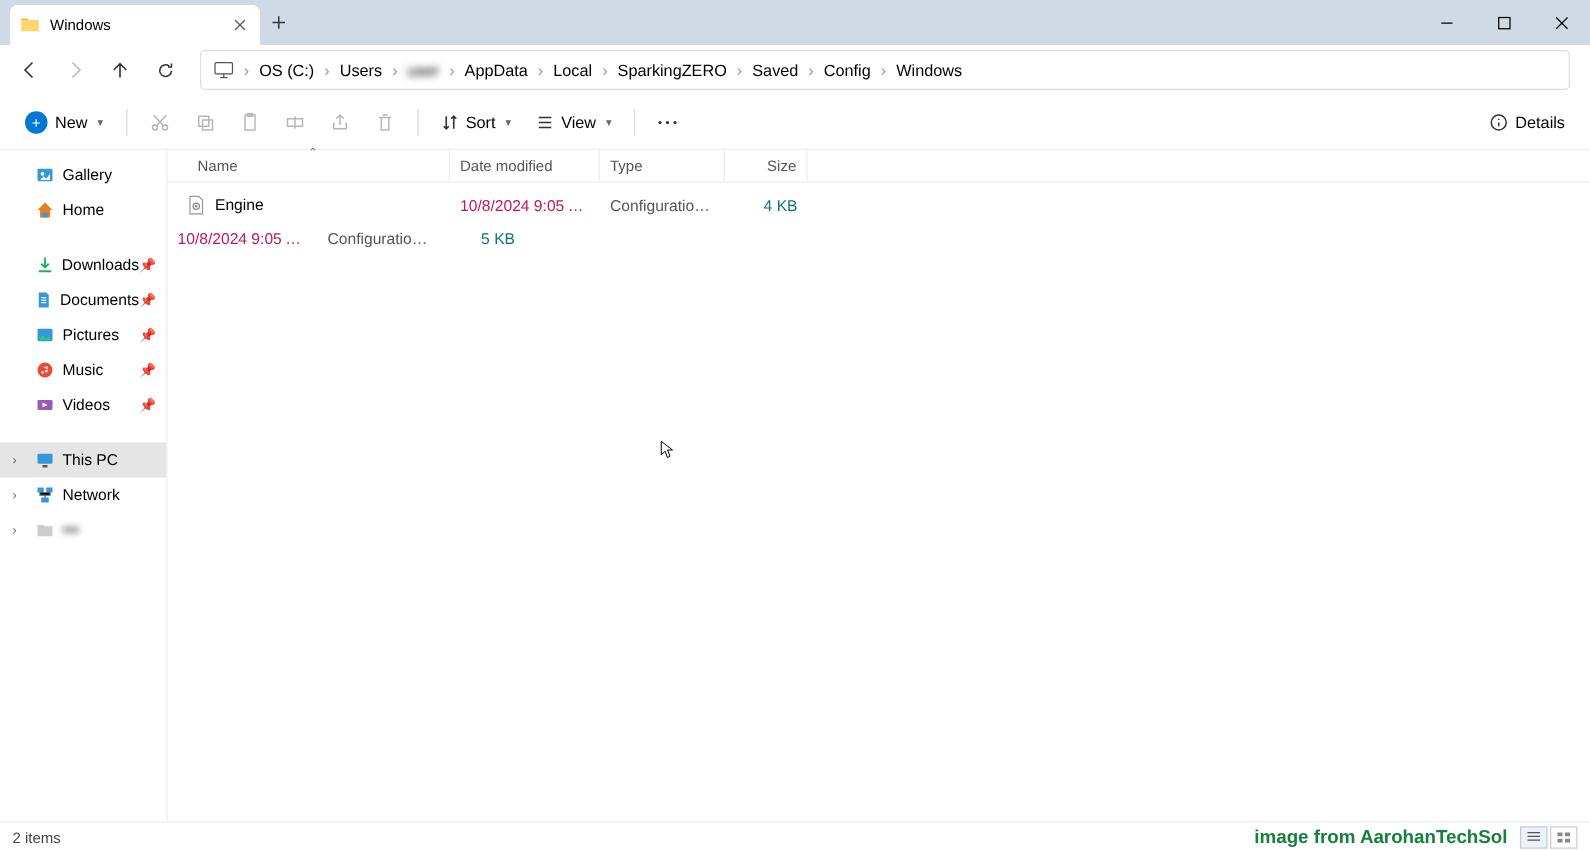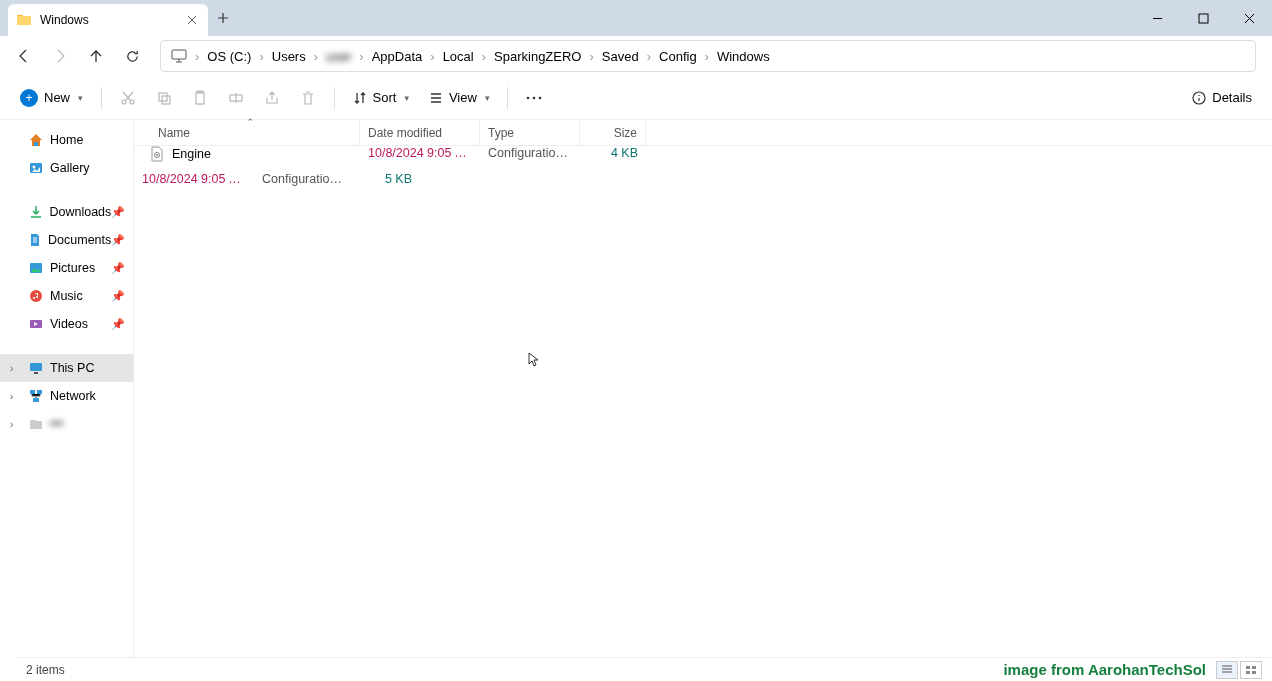--- a/index.html
+++ b/index.html
@@ -50,31 +50,31 @@
 
 
 .filelist { flex: 1; position: relative; }
 .cols { display: flex; height: 26px; border-bottom: 1px solid #eee; font-size: 12px; color: #555; }
 .col { display: flex; align-items: center; padding: 0 8px; border-right: 1px solid #eee; cursor: pointer; }
 .col.name { width: 226px; padding-left: 24px; position: relative; }
 .col.name .sortind { position: absolute; left: 50%; top: -3px; font-size: 9px; color: #666; }
 .col.date { width: 120px; }
 .col.type { width: 100px; }
 .col.size { width: 66px; justify-content: flex-end; }
-.row { display: flex; height: 26px; align-items: flex-start; font-size: 12.5px; cursor: pointer; }
+.row { display: flex; height: 26px; align-items: flex-end; font-size: 12.5px; cursor: pointer; }
 .cell { padding: 0 8px; overflow: hidden; text-overflow: ellipsis; white-space: nowrap; }
 .cell.name { width: 226px; display: flex; align-items: center; gap: 6px; padding-left: 16px; }
 .cell.date { width: 120px; color: #be185d; }
 .cell.type { width: 100px; color: #555; }
 .cell.size { width: 66px; text-align: right; color: #0f766e; }
 .file-icon { width: 16px; height: 16px; flex-shrink: 0; }
 .cursor { position: absolute; left: 394px; top: 232px; font-size: 13px; }
 
 
-.statusbar { height: 24px; border-top: 1px solid #eee; display: flex; align-items: center; padding: 0 10px; font-size: 12px; color: #444; background: #fff; margin-left: 16px; }
+.statusbar { height: 24px; border-top: 1px solid #eee; display: flex; align-items: center; padding: 0 10px; font-size: 12px; color: #444; background: #fff; }
 .watermark { margin-left: auto; color: #15803d; font-weight: 600; font-size: 15px; margin-right: 8px; }
 .viewbtn { width: 22px; height: 18px; border: 1px solid #ccc; margin-left: 2px; display: flex; align-items: center; justify-content: center; cursor: pointer; font-size: 10px; }
 .viewbtn.active { background: #eaf2fb; }
 
 svg { display: block; }
 </style>
 </head>
 <body>
 
 <div class="titlebar">
@@ -237,35 +237,35 @@
       </svg>
     <span>Details</span>
   </div>
 </div>
 
 <div class="main">
   <div class="sidebar">
     <div class="side-item">
       <span class="sicon">
           <svg width="14" height="14" viewBox="0 0 14 14">
-            <path fill="#e67e22" d="M7 1L1 7h2v6h8V7h2z"></path>
-            <path fill="#3498db" d="M5 9h4v4H5z"></path>
-          </svg>
-        </span>
-      <span class="label">Home</span>
-    </div>
-    <div class="side-item">
-      <span class="sicon">
-          <svg width="14" height="14" viewBox="0 0 14 14">
             <rect fill="#3498db" x="1" y="2" width="12" height="10" rx="1"></rect>
             <circle fill="#fff" cx="5" cy="6" r="1.5"></circle>
             <path fill="#fff" d="M3 11l3-3 2 2 3-4v5z"></path>
           </svg>
         </span>
       <span class="label">Gallery</span>
+    </div>
+    <div class="side-item">
+      <span class="sicon">
+          <svg width="14" height="14" viewBox="0 0 14 14">
+            <path fill="#e67e22" d="M7 1L1 7h2v6h8V7h2z"></path>
+            <path fill="#3498db" d="M5 9h4v4H5z"></path>
+          </svg>
+        </span>
+      <span class="label">Home</span>
     </div>
     <div class="side-sep"></div>
     <div class="side-item">
       <span class="sicon">
           <svg width="14" height="14" viewBox="0 0 14 14" stroke="#27ae60" fill="none" stroke-width="1.5">
             <path d="M7 1v8M4 6l3 3 3-3M2 12h10"></path>
           </svg>
         </span>
       <span class="label">Downloads</span>
       <span class="pin">📌</span>

